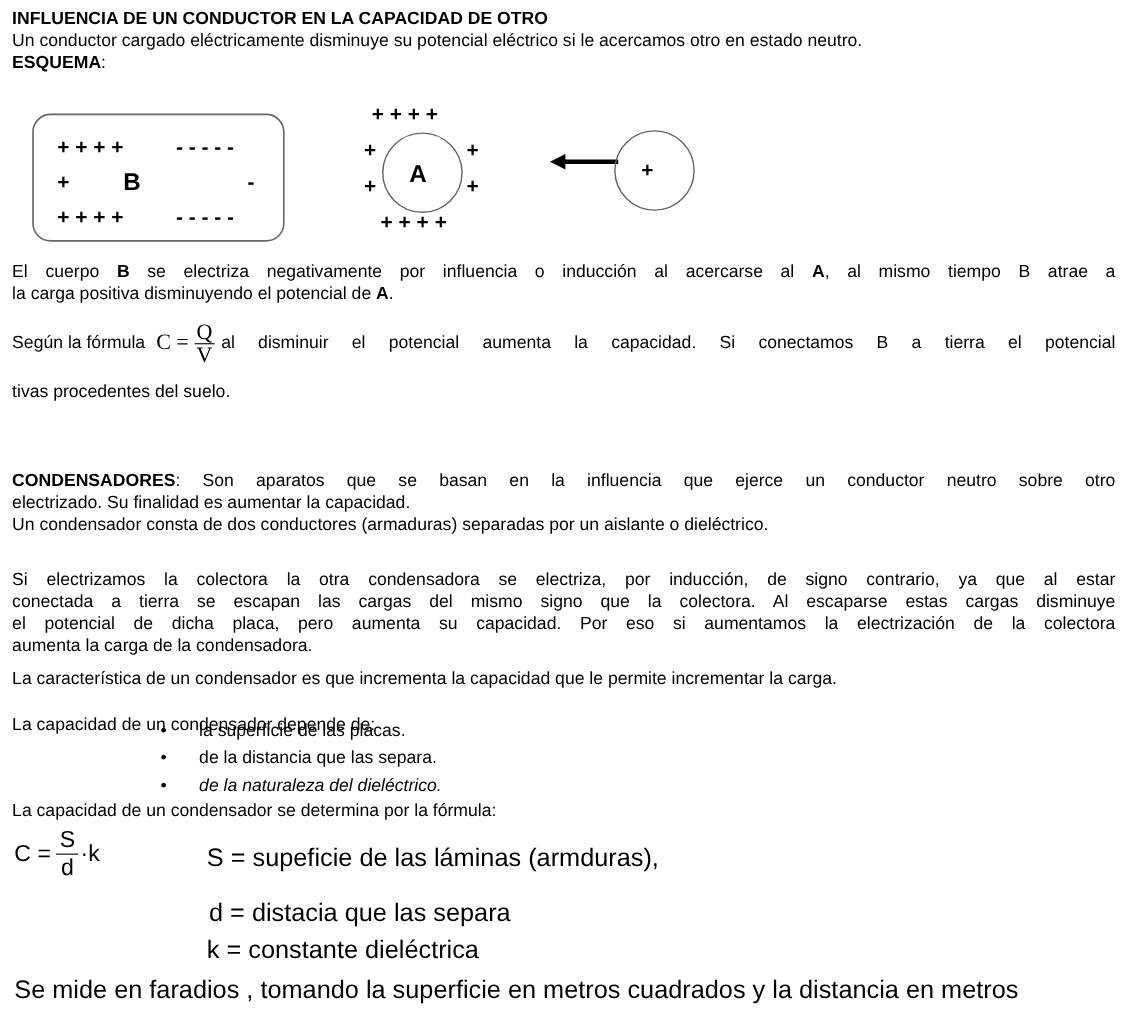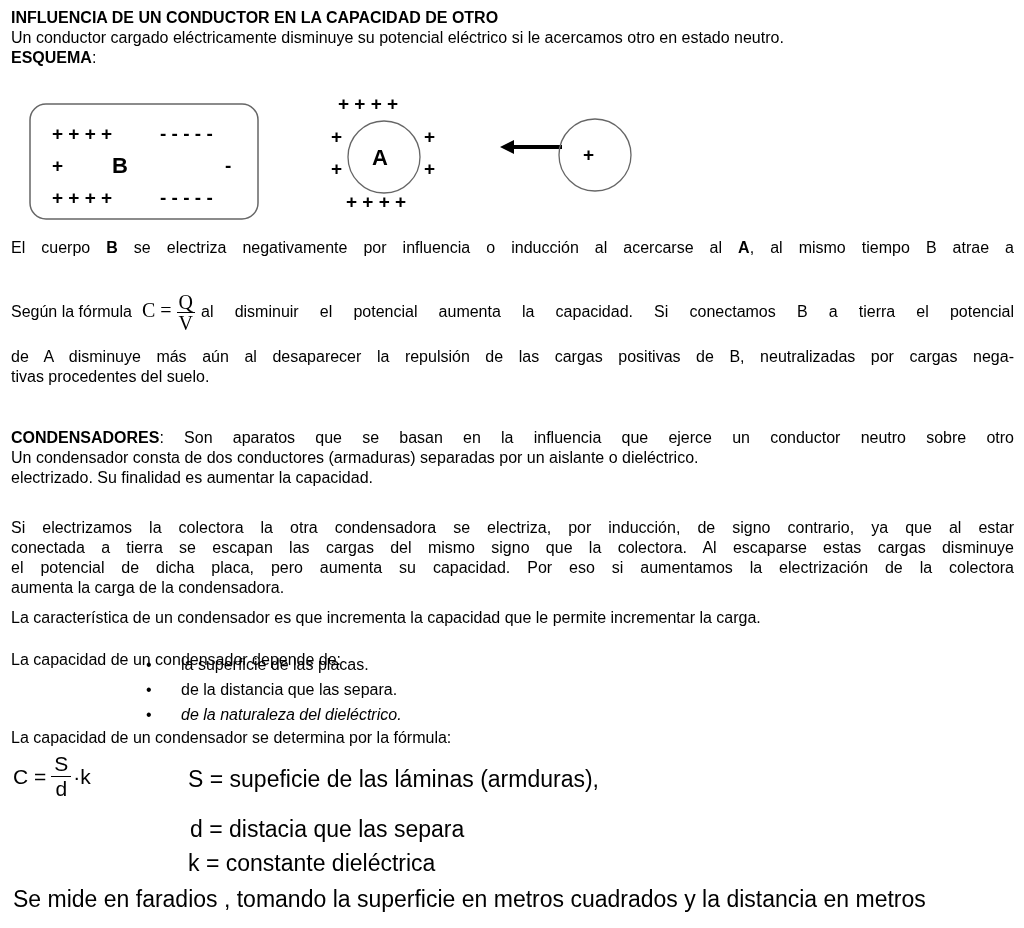--- a/index.html
+++ b/index.html
@@ -56,42 +56,42 @@
     <line x1="512" y1="62" x2="562" y2="62" stroke="#000" stroke-width="4"></line>
     <polygon points="500,62 514,55 514,69" fill="#000"></polygon>
   </g>
 
   <circle cx="595" cy="70" r="36" fill="none" stroke="#666" stroke-width="1.3"></circle>
   <text x="583" y="76" font-family="Liberation Sans, sans-serif" font-weight="bold" font-size="19">+</text>
 </svg>
 
 <div class="justify" style="top:238px;">
   <span class="just-line"><span>El cuerpo </span><b>B</b><span> se electriza negativamente por influencia o inducción al acercarse al </span><b>A</b><span>, al mismo tiempo B atrae   a</span></span>
+  <span class="just-last"><span>la carga positiva disminuyendo el potencial de </span><b>A</b><span>.</span></span>
 </div>
 
 <div class="line" style="top:290px; width:1003px; display:flex; align-items:center; height:44px;">
   <span>Según la fórmula</span>
   <span class="formula-inline">
     <span>C =</span>
     <span class="frac">
       <span class="num">Q</span>
       <span class="den">V</span>
     </span>
   </span>
   <span style="flex:1; text-align:justify; text-align-last:justify;">al disminuir el potencial aumenta la capacidad. Si conectamos B a tierra el potencial</span>
 </div>
 <div class="justify" style="top:347px;">
-  <span class="just-line">de A disminuye más aún al desaparecer la repulsión de las cargas positivas de B, neutralizadas por cargas nega-</span>
   <span class="just-last">tivas procedentes del suelo.</span>
 </div>
 
 <div class="justify" style="top:428px;">
   <span class="just-line"><b>CONDENSADORES</b><span>: Son aparatos que se basan en la influencia que ejerce un conductor neutro sobre otro</span></span>
+  <span class="just-last">electrizado. Su finalidad es aumentar la capacidad.</span>
   <span class="just-last">Un condensador consta de dos conductores (armaduras) separadas por un aislante o dieléctrico.</span>
-  <span class="just-last">electrizado. Su finalidad es aumentar la capacidad.</span>
 </div>
 
 <div class="justify" style="top:518px;">
   <span class="just-line">Si electrizamos la colectora la otra condensadora se electriza, por inducción, de signo contrario, ya que al estar</span>
   <span class="just-line">conectada a tierra se escapan las cargas del mismo signo que la colectora. Al escaparse estas cargas disminuye</span>
   <span class="just-line">el potencial de dicha placa, pero aumenta su capacidad. Por eso si aumentamos la electrización  de la colectora</span>
   <span class="just-last">aumenta la carga de la condensadora.</span>
 </div>
 
 <div class="line" style="top:608px;">La característica de un condensador es que incrementa la capacidad que le permite incrementar la carga.</div>

